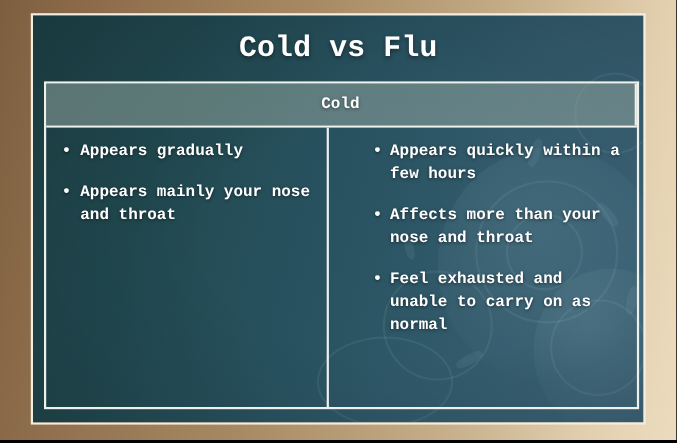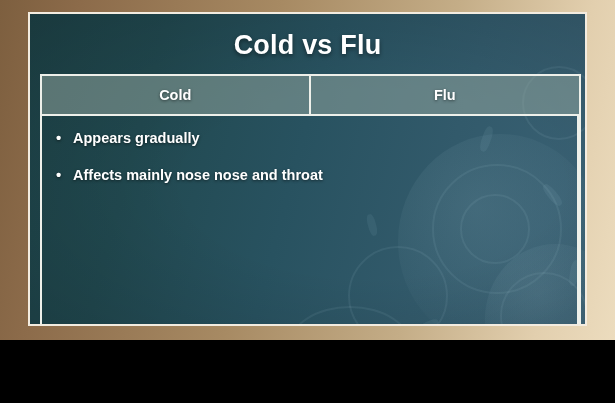--- a/index.html
+++ b/index.html
@@ -3,23 +3,23 @@
 <meta charset="utf-8">
 <style>
   html, body {
     margin: 0;
     padding: 0;
     background: #000;
   }
   #screen {
     position: relative;
     width: 615px;
-    height: 340px;
+    height: 400px;
     overflow: hidden;
-    font-family: Liberation Sans, sans-serif;
+    font-family: Liberation Mono, monospace;
     
     background: linear-gradient(100deg,
         #7d5f3f 0%,
         #8c6b4a 12%,
         #a78a63 42%,
         #c4ad87 68%,
         #e2cfae 88%,
         #ecdcbe 100%);
   }
 
@@ -183,31 +183,37 @@
       <div id="vignette"></div>
 
       <div id="title">Cold vs Flu</div>
 
       <div id="table">
 
         <div id="head-row">
           <div class="col left head-cell">
             <span class="head-text">Cold</span>
           </div>
-          <div class="col right head-cell">
-            <span class="head-text">Flu</span>
-          </div>
         </div>
 
         <div id="body-row">
           <div class="col left">
             <div class="body-cell">
               <ul class="bullets">
                 <li>Appears gradually</li>
-                <li>Affects mainly nose nose and throat</li>
+                <li>Appears mainly your nose and throat</li>
+              </ul>
+            </div>
+          </div>
+          <div class="col right">
+            <div class="body-cell">
+              <ul class="bullets">
+                <li>Appears quickly within a few hours</li>
+                <li>Affects more than your nose and throat</li>
+                <li>Feel exhausted and unable to carry on as normal</li>
               </ul>
             </div>
           </div>
         </div>
 
       </div>
     </div>
   </div>
 </div>
 

